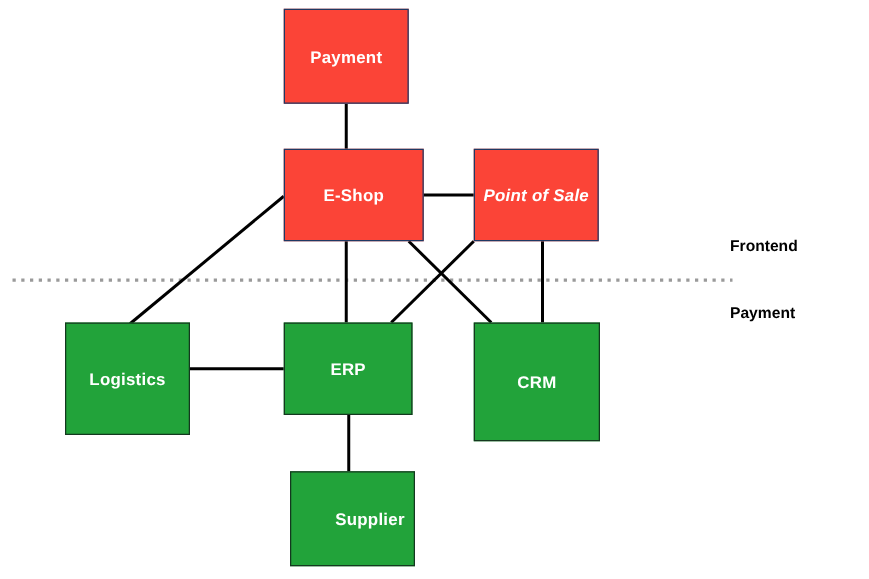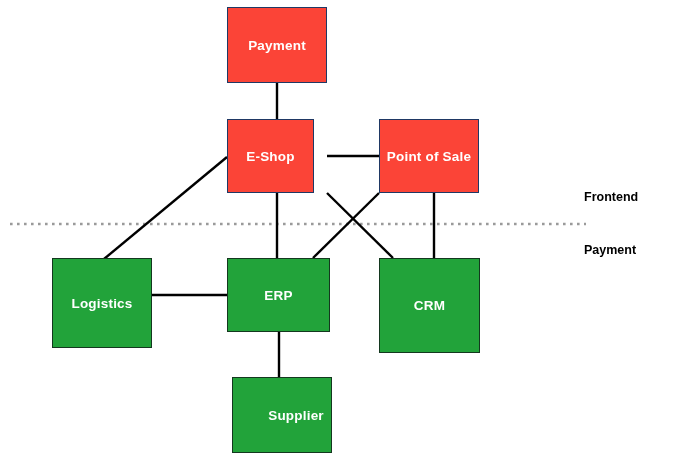--- a/index.html
+++ b/index.html
@@ -65,24 +65,24 @@
       <line x1="379" y1="193" x2="313" y2="258" stroke="#000000" stroke-width="2.4"></line>
       <line x1="434" y1="193" x2="434" y2="258" stroke="#000000" stroke-width="2.4"></line>
       <line x1="152" y1="295" x2="227" y2="295" stroke="#000000" stroke-width="2.4"></line>
       <line x1="279" y1="332" x2="279" y2="377" stroke="#000000" stroke-width="2.4"></line>
     </svg>
 
   <div id="nodes-layer">
       <div class="node" style="left: 227px; top: 7px; width: 100px; height: 76px; background: rgb(251, 68, 55); border-color: rgb(31, 56, 100); color: rgb(255, 255, 255);">
         <span>Payment</span>
       </div>
-      <div class="node" style="left: 227px; top: 119px; width: 87px; height: 74px; background: rgb(251, 68, 55); border-color: rgb(31, 56, 100); color: rgb(255, 255, 255);">
+      <div class="node" style="left: 227px; top: 119px; width: 112px; height: 74px; background: rgb(251, 68, 55); border-color: rgb(31, 56, 100); color: rgb(255, 255, 255);">
         <span>E-Shop</span>
       </div>
-      <div class="node" style="left: 379px; top: 119px; width: 100px; height: 74px; background: rgb(251, 68, 55); border-color: rgb(31, 56, 100); color: rgb(255, 255, 255);">
+      <div class="node" style="left: 379px; top: 119px; width: 100px; height: 74px; background: rgb(251, 68, 55); border-color: rgb(31, 56, 100); color: rgb(255, 255, 255); font-style: italic;">
         <span>Point of Sale</span>
       </div>
       <div class="node green" style="left: 52px; top: 258px; width: 100px; height: 90px; background: rgb(34, 163, 58); border-color: rgb(20, 56, 31); color: rgb(255, 255, 255);">
         <span>Logistics</span>
       </div>
       <div class="node green" style="left: 227px; top: 258px; width: 103px; height: 74px; background: rgb(34, 163, 58); border-color: rgb(20, 56, 31); color: rgb(255, 255, 255); text-align: center;">
         <span>ERP</span>
       </div>
       <div class="node green" style="left: 379px; top: 258px; width: 101px; height: 95px; background: rgb(34, 163, 58); border-color: rgb(20, 56, 31); color: rgb(255, 255, 255);">
         <span>CRM</span>

